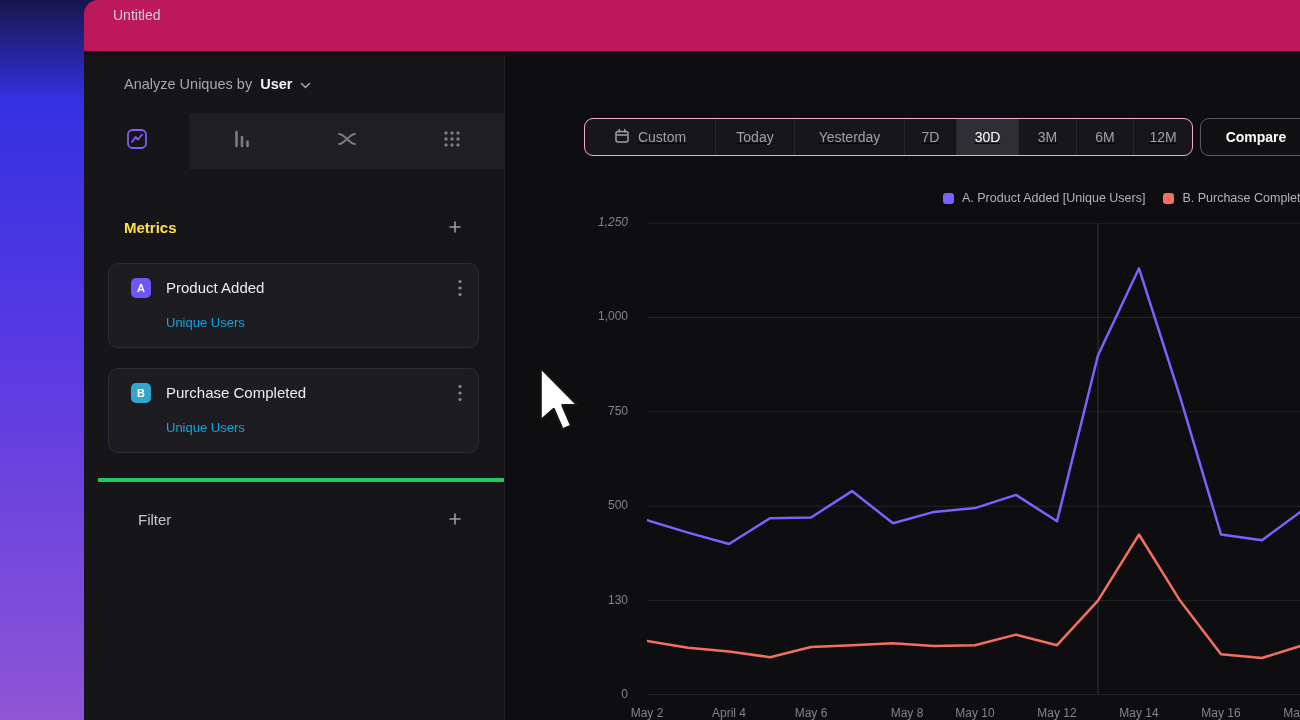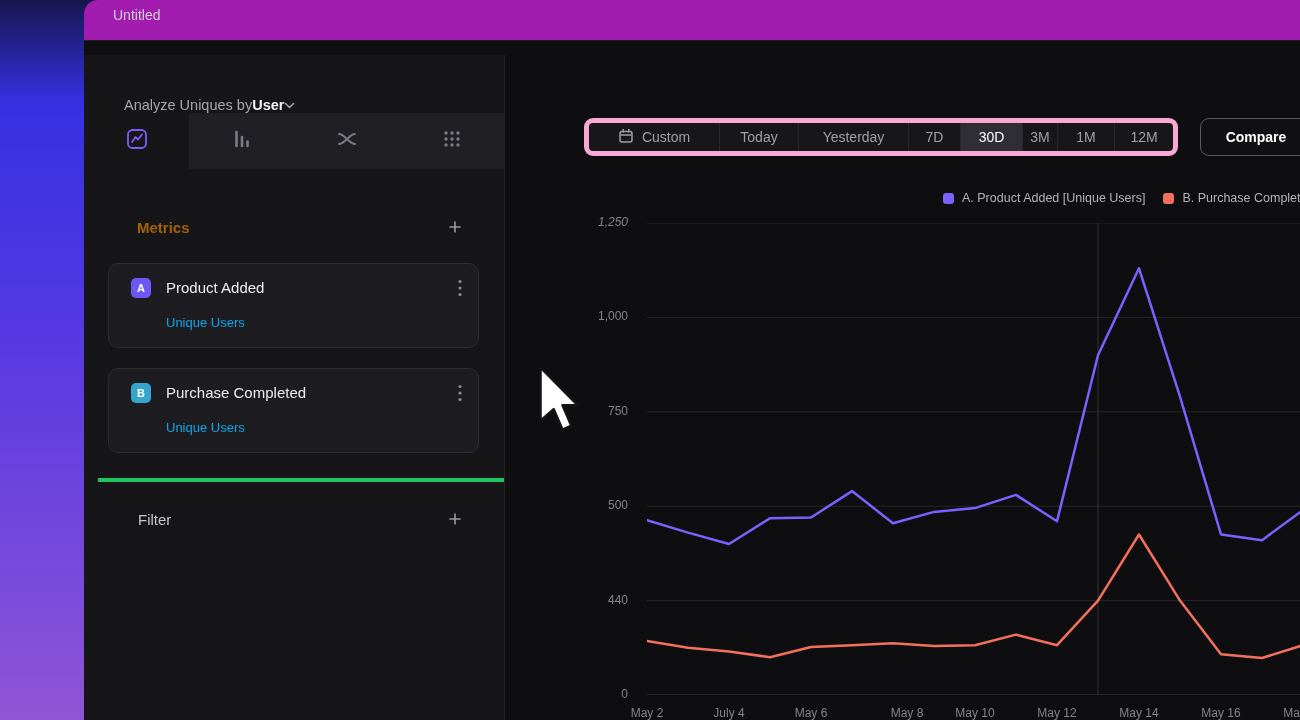--- a/index.html
+++ b/index.html
@@ -7,48 +7,48 @@
   .stage{
     position:relative; width:1300px; height:720px; overflow:hidden;
     font-family:"Liberation Sans", sans-serif;
     background:linear-gradient(180deg,#17164e 0%,#3431e2 14%,#5a3ae2 50%,#8f55d6 100%);
   }
   .app{
     position:absolute; left:84px; top:0; right:0; bottom:0;
     background:#0f0f11; border-top-left-radius:14px; overflow:hidden;
   }
   
-  .topbar{ position:absolute; left:0; right:0; top:0; height:41px; background:#a21caf; border-bottom:1px solid #1f1f23; }
+  .topbar{ position:absolute; left:0; right:0; top:0; height:52px; background:#be185d; border-bottom:1px solid #1f1f23; }
   .report-title{ position:absolute; left:29px; top:7px; font-size:14px; color:#cfcfd4; }
 
   
   .sidebar{ position:absolute; left:0; top:55px; width:421px; bottom:0; background:#161619; border-right:1px solid #232327; }
-  .analyze-row{ position:absolute; left:0; right:16px; top:0; height:58px; display:flex; align-items:flex-end; padding-left:40px; }
+  .analyze-row{ position:absolute; left:0; right:16px; top:0; height:58px; display:flex; align-items:center; padding-left:40px; gap:8px; }
   .an-label{ color:#a6a6ad; font-size:14.5px; }
   .an-value{ color:#f2f2f5; font-size:14.5px; font-weight:700; }
   .tabstrip{ position:absolute; left:0; right:0; top:58px; height:56px; display:flex; }
   .tab{ flex:1; display:flex; align-items:center; justify-content:center; background:#202024; cursor:pointer; }
   .tab.active{ background:transparent; }
   .metrics-header{ position:absolute; left:40px; right:42px; top:150px; height:44px; display:flex; align-items:center; justify-content:space-between; }
-  .metrics-title{ font-size:15px; font-weight:700; color:#a16207;margin-left:13px; }
+  .metrics-title{ font-size:15px; font-weight:700; color:#fde047; }
   .metric-card{ position:absolute; left:24px; width:371px; height:85px; background:#1d1d21; border:1px solid #2d2d32; border-radius:10px; }
   .card-a{ top:208px; } .card-b{ top:313px; }
   .badge{ position:absolute; left:22px; top:14px; width:20px; height:20px; border-radius:5px; color:#fff; font-size:11px; font-weight:700; display:flex; align-items:center; justify-content:center; }
   .card-title{ position:absolute; left:57px; top:15px; font-size:15px; color:#ececf0; }
   .card-sub{ position:absolute; left:57px; top:51px; font-size:13px; color:#0ea5e9; }
   .card-menu{ position:absolute; right:16px; top:15px; cursor:pointer; }
   .section-row{ position:absolute; left:14px; right:0; border-top:4px solid #22c55e; display:flex; align-items:center; justify-content:space-between; padding:0 42px 0 40px; }
   .filter-row{ top:423px; height:78px; }
   .breakdown-row{ top:501px; height:88px; border-bottom:1px solid #232327; }
   .section-label{ font-size:15px; font-weight:500; color:#c6c6cc; }
   .plus-btn{ display:flex; align-items:center; cursor:pointer; }
 
   
   .main{ position:absolute; left:421px; top:55px; right:0; bottom:0; background:#0e0e10; overflow:hidden; }
-  .range-group{ position:absolute; left:79px; top:63px; height:38px; display:flex; border:5px solid #f9a8d4; border-radius:9px; background:#17171a; overflow:hidden; }
+  .range-group{ position:absolute; left:79px; top:63px; height:38px; display:flex; border:1px solid #f9a8d4; border-radius:9px; background:#17171a; overflow:hidden;text-decoration:underline; }
   .range-btn{ display:flex; align-items:center; justify-content:center; gap:8px; font-size:14px; color:#9fa0a7; border-right:1px solid #27272c; cursor:pointer; }
   .range-btn:last-child{ border-right:none; }
   .range-btn.active{ background:#2e2e34; color:#ffffff; }
   .compare-btn{ position:absolute; left:695px; top:63px; width:112px; height:38px; border:1px solid #595961; border-radius:9px; background:#101013; color:#fff; font-size:14px; font-weight:600; display:flex; align-items:center; justify-content:center; cursor:pointer; }
   .legend{ position:absolute; left:438px; top:136px; display:flex; gap:18px; white-space:nowrap; }
   .legend-item{ display:flex; align-items:center; gap:8px; font-size:12.5px; color:#b2b2b9; cursor:pointer; }
   .legend-swatch{ width:11px; height:11px; border-radius:3px; flex:0 0 auto; }
   .y-axis{ position:absolute; left:0; top:168px; width:123px; height:472px; }
   .ytick{ position:absolute; right:0; font-size:12px; color:#83838b; }
   .plot{ position:absolute; left:142px; top:168px; width:656px; height:472px; }
@@ -179,60 +179,60 @@
               <line x1="5.2" y1="1.6" x2="5.2" y2="4" stroke="#9fa0a7" stroke-width="1.5" stroke-linecap="round"></line>
               <line x1="10.8" y1="1.6" x2="10.8" y2="4" stroke="#9fa0a7" stroke-width="1.5" stroke-linecap="round"></line>
             </svg>
           </span>
           <span>Custom</span>
         </div>
         <div class="range-btn" style="width:79px">Today</div>
         <div class="range-btn" style="width:110px">Yesterday</div>
         <div class="range-btn" style="width:52px">7D</div>
         <div class="range-btn active" style="width:62px">30D</div>
-        <div class="range-btn" style="width:35px">3M</div>
-        <div class="range-btn" style="width:57px">1M</div>
+        <div class="range-btn" style="width:58px">3M</div>
+        <div class="range-btn" style="width:57px">6M</div>
         <div class="range-btn" style="width:58px">12M</div>
       </div>
 
       <div class="compare-btn">Compare</div>
 
       <div class="legend">
         <div class="legend-item">
           <span class="legend-swatch" style="background: rgb(123, 97, 255);"></span>
           <span>A. Product Added [Unique Users]</span>
         </div>
         <div class="legend-item">
           <span class="legend-swatch" style="background: rgb(244, 112, 94);"></span>
           <span>B. Purchase Completed [Unique Users]</span>
         </div>
       </div>
 
       <div class="y-axis">
           <div class="ytick" style="top: 464px;">0</div>
-          <div class="ytick" style="top: 369.6px;">440</div>
+          <div class="ytick" style="top: 369.6px;">130</div>
           <div class="ytick" style="top: 275.2px;">500</div>
           <div class="ytick" style="top: 180.8px;">750</div>
           <div class="ytick" style="top: 86.4px;">1,000</div>
           <div class="ytick" style="top: -8px; font-style: italic;">1,250</div>
         </div>
       <div class="plot"><svg width="656" height="472" viewBox="0 0 656 472">
             <line x1="0" x2="656" y1="472" y2="472" stroke="#3a3a40" stroke-width="1"></line>
             <line x1="0" x2="656" y1="377.6" y2="377.6" stroke="#26262b" stroke-width="1"></line>
             <line x1="0" x2="656" y1="283.2" y2="283.2" stroke="#26262b" stroke-width="1"></line>
             <line x1="0" x2="656" y1="188.8" y2="188.8" stroke="#26262b" stroke-width="1"></line>
             <line x1="0" x2="656" y1="94.39999999999998" y2="94.39999999999998" stroke="#26262b" stroke-width="1"></line>
             <line x1="0" x2="656" y1="0" y2="0" stroke="#26262b" stroke-width="1"></line>
             <line x1="451" x2="451" y1="0" y2="472" stroke="#313138" stroke-width="1"></line>
             <polyline points="0.0,297.2 41.0,309.6 82.0,321.0 123.0,295.3 164.0,294.5 205.0,268.1 246.0,300.2 287.0,288.9 328.0,285.1 369.0,271.9 410.0,298.3 451.0,132.2 492.0,45.3 533.0,173.7 574.0,311.5 615.0,317.2 656.0,287.0" fill="none" stroke="#7b61ff" stroke-width="2.5" stroke-linejoin="round" stroke-linecap="round"></polyline>
             <polyline points="0.0,418.0 41.0,424.8 82.0,428.6 123.0,434.2 164.0,424.0 205.0,422.2 246.0,420.3 287.0,422.9 328.0,422.2 369.0,411.6 410.0,422.2 451.0,377.6 492.0,311.5 533.0,377.6 574.0,431.2 615.0,435.0 656.0,422.2" fill="none" stroke="#f4705e" stroke-width="2.5" stroke-linejoin="round" stroke-linecap="round"></polyline>
           </svg></div>
       <div class="x-axis">
           <div class="xtick" style="left: 0px;">May 2</div>
-          <div class="xtick" style="left: 82px;">July 4</div>
+          <div class="xtick" style="left: 82px;">April 4</div>
           <div class="xtick" style="left: 164px;">May 6</div>
           <div class="xtick" style="left: 246px; padding-left: 28px;">May 8</div>
           <div class="xtick" style="left: 328px;">May 10</div>
           <div class="xtick" style="left: 410px;">May 12</div>
           <div class="xtick" style="left: 492px;">May 14</div>
           <div class="xtick" style="left: 574px;">May 16</div>
           <div class="xtick" style="left: 656px;">May 18</div>
         </div>
     </div>
   </div>

